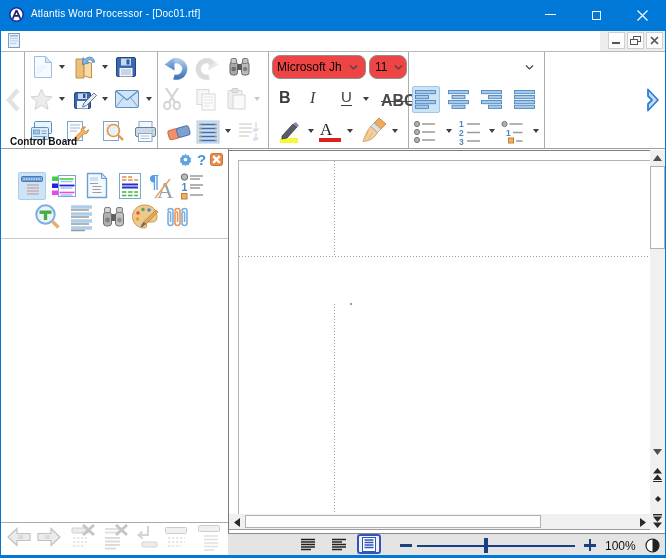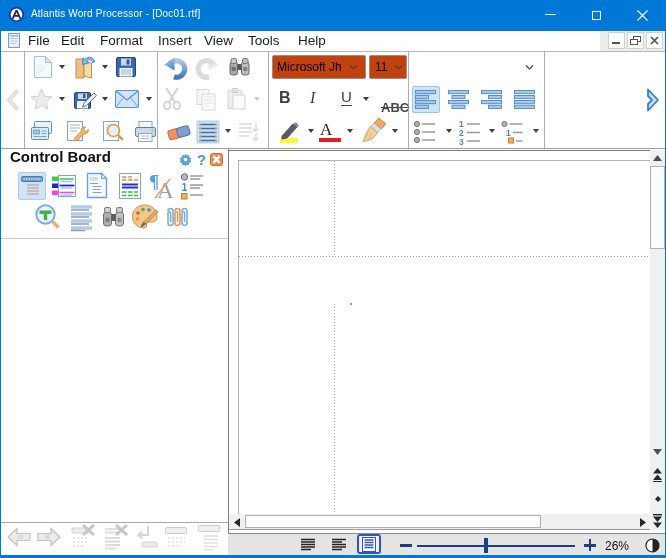--- a/index.html
+++ b/index.html
@@ -1,20 +1,20 @@
 <!DOCTYPE html>
 <html><head><meta charset="utf-8"><style>
 *{margin:0;padding:0;box-sizing:border-box}
 body{width:666px;height:558px;font-family:"Liberation Sans",sans-serif;overflow:hidden;background:#fff}
 #win{position:relative;width:666px;height:558px;overflow:hidden;background:#fff}
 .a{position:absolute}
 .vline{position:absolute;width:1px;background:#adadad}
 .hline{position:absolute;height:1px;background:#adadad}
 .tri{display:inline-block;width:0;height:0;border-left:3.5px solid transparent;border-right:3.5px solid transparent;border-top:4px solid #404040}
-.combo{position:absolute;background:#c2410c;border:1px solid #8f8f8f;border-radius:2px;font-size:12px;color:#000;display:flex;align-items:center;overflow:hidden}
+.combo{position:absolute;background:#ef4444;border:1px solid #8f8f8f;border-radius:8px;font-size:12px;color:#000;display:flex;align-items:center;overflow:hidden}
 .chev{position:absolute;width:9px;height:9px}
 svg{display:block}
 </style></head><body>
 <div id="win">
 
 <div class="a" style="left:0;top:0;width:1px;height:558px;background:#0078d7;z-index:50"></div>
 <div class="a" style="left:665px;top:0;width:1px;height:558px;background:#0078d7;z-index:50"></div>
 <div class="a" style="left:0;top:555px;width:666px;height:3px;background:#0078d7;z-index:50"></div>
 
 <div class="a" style="left:0;top:0;width:666px;height:31px;background:#0078d7"></div>
@@ -30,29 +30,20 @@
     </svg>
 
 <div class="a" style="left:1px;top:31px;width:664px;height:20px;background:#fff"></div>
 <svg class="a" style="left:7px;top:33px" width="15" height="16" viewBox="0 0 15 16">
       <rect x="1.5" y="0.5" width="11" height="14" fill="#e8f0fa" stroke="#7a9cc4"></rect>
       <rect x="3" y="2" width="8" height="1.6" fill="#9db8d8"></rect>
       <rect x="3" y="5" width="8" height="1" fill="#b9cde4"></rect>
       <rect x="3" y="7.5" width="8" height="1" fill="#b9cde4"></rect>
       <rect x="3" y="10" width="6" height="1" fill="#b9cde4"></rect>
     </svg>
-<div class="a" style="left:0;top:33px;width:666px;height:16px;font-size:13.5px;color:#1a1a1a">
-<span class="a" style="left:28px">File</span>
-      <span class="a" style="left:61px">Edit</span>
-      <span class="a" style="left:100px">Format</span>
-      <span class="a" style="left:158px">Insert</span>
-      <span class="a" style="left:204px">View</span>
-      <span class="a" style="left:248px">Tools</span>
-      <span class="a" style="left:298px">Help</span>
-</div>
 <div class="a" style="left:600px;top:31px;width:65px;height:20px;background:#ededed"></div>
 <div class="a" style="left:608px;top:32px;width:17px;height:17px;background:#fdfdfd;border:1px solid #d0d0d0"></div>
 <div class="a" style="left:612px;top:42px;width:8px;height:2px;background:#555"></div>
 <div class="a" style="left:627px;top:32px;width:17px;height:17px;background:#fdfdfd;border:1px solid #d0d0d0"></div>
 <svg class="a" style="left:630px;top:36px" width="11" height="10" viewBox="0 0 11 10">
       <rect x="3.5" y="0.5" width="7" height="5" fill="none" stroke="#555"></rect>
       <rect x="0.5" y="3.5" width="7" height="5" fill="#fdfdfd" stroke="#555"></rect>
     </svg>
 <div class="a" style="left:646px;top:32px;width:17px;height:17px;background:#fdfdfd;border:1px solid #d0d0d0"></div>
 <svg class="a" style="left:650px;top:36px" width="9" height="9" viewBox="0 0 9 9">
@@ -163,21 +154,21 @@
 <svg class="a" style="left:224px;top:87px" width="25" height="25" viewBox="0 0 25 25">
       <rect x="4" y="3.5" width="14" height="18" rx="1" fill="#efefef" stroke="#d5d5d5"></rect>
       <rect x="8" y="1.5" width="6" height="4" rx="1" fill="#e2e2e2" stroke="#cccccc"></rect>
       <rect x="9" y="8" width="12" height="14" fill="#fafafa" stroke="#d5d5d5"></rect>
     </svg>
 <span class="tri a" style="left:254px;top:97px;border-top-color:#c9c9c9"></span>
 <div class="a" style="left:279px;top:89px;font-size:16px;font-weight:bold;color:#3d3d3d">B</div>
 <div class="a" style="left:310px;top:89px;font-size:16px;font-style:italic;color:#3d3d3d;font-family:'Liberation Serif',serif">I</div>
 <div class="a" style="left:341px;top:89px;font-size:15px;color:#3d3d3d;border-bottom:1.5px solid #3d3d3d;line-height:16px">U</div>
 <span class="tri a" style="left:363px;top:97px"></span>
-<div class="a" style="left:381px;top:100px;font-size:13px;font-weight:bold;color:#4a4a4a;text-decoration:line-through">ABC</div>
+<div class="a" style="left:381px;top:92px;font-size:16px;font-weight:bold;color:#4a4a4a;text-decoration:line-through">ABC</div>
 
 <div class="a" style="left:412px;top:86px;width:28px;height:27px;background:#cde4f7;border:1px solid #9ec6e8;border-radius:2px"></div>
 <svg class="a" style="left:415px;top:90px" width="22" height="19" viewBox="0 0 22 19">
       <g fill="#a8c8e8" stroke="#4d88c0" stroke-width="0.9">
         <rect x="0.5" y="0.5" width="20" height="3.2"></rect>
         <rect x="0.5" y="5.5" width="13" height="3.2"></rect>
         <rect x="0.5" y="10.5" width="20" height="3.2"></rect>
         <rect x="0.5" y="15.2" width="13" height="3.2"></rect>
       </g>
     </svg>
@@ -281,21 +272,21 @@
 <svg class="a" style="left:500px;top:119px" width="26" height="26" viewBox="0 0 26 26">
       <circle cx="4.5" cy="5" r="2.6" fill="#b0b0b0" stroke="#787878"></circle>
       <text x="6" y="16.5" font-size="8.5" fill="#4d88c0" font-weight="bold">1</text>
       <rect x="8.5" y="19" width="5" height="5" fill="#f0b060" stroke="#c08030"></rect>
       <path d="M9.5 5 h13 M13 13.5 h9.5 M16 22 h6.5" stroke="#9a9a9a" stroke-width="1.6"></path>
     </svg>
 <span class="tri a" style="left:533px;top:129px"></span>
 
 <div class="a" style="left:1px;top:149px;width:227px;height:373px;background:#fff"></div>
 <div class="vline" style="left:228px;top:149px;height:406px;background:#7d7d7d"></div>
-<div class="a" style="left:10px;top:148px;font-size:15px;font-weight:bold;color:#111">Control Board</div>
+<div class="a" style="left:10px;top:136px;font-size:10px;font-weight:bold;color:#111">Control Board</div>
 <svg class="a" style="left:179px;top:153px" width="13" height="13" viewBox="0 0 24 24">
       <path d="M12 1 l2 3.5 4-1 1 4 3.5 2 -1.5 3.5 1.5 3.5 -3.5 2 -1 4 -4 -1 -2 3.5 -2 -3.5 -4 1 -1 -4 -3.5 -2 1.5 -3.5 -1.5 -3.5 3.5 -2 1 -4 4 1 z" fill="#5aa2e0"></path>
       <circle cx="12" cy="12" r="3.4" fill="#fff"></circle>
     </svg>
 <div class="a" style="left:197px;top:151px;font-size:15px;font-weight:bold;color:#3f97e0">?</div>
 <svg class="a" style="left:210px;top:153px" width="13" height="13" viewBox="0 0 13 13">
       <rect x="0.5" y="0.5" width="12" height="12" rx="2" fill="#e88c50" stroke="#d0702c"></rect>
       <path d="M3.2 3.2 L9.8 9.8 M9.8 3.2 L3.2 9.8" stroke="#fff" stroke-width="2.4"></path>
     </svg>
 
@@ -459,17 +450,17 @@
 <div class="a" style="left:357px;top:534px;width:24px;height:20px;border:2px solid #3355bb;border-radius:3px;background:#f0f4fa"></div>
 <svg class="a" style="left:362px;top:537px" width="14" height="15" viewBox="0 0 14 15">
       <rect x="0.5" y="0.5" width="13" height="14" fill="#fff" stroke="#3355bb"></rect>
       <path d="M2.5 3 h9 M2.5 5.5 h9 M2.5 8 h9 M2.5 10.5 h9" stroke="#3355bb" stroke-width="1.3"></path>
     </svg>
 <div class="a" style="left:400px;top:544px;width:12px;height:2.5px;background:#1b3f7f"></div>
 <div class="a" style="left:417px;top:545px;width:158px;height:1.5px;background:#1b3f7f"></div>
 <div class="a" style="left:484px;top:538px;width:4px;height:15px;background:#1b3f7f"></div>
 <div class="a" style="left:584px;top:544px;width:12px;height:2.5px;background:#1b3f7f"></div>
 <div class="a" style="left:584px;top:539px;width:2.5px;height:12px;background:#1b3f7f;margin-left:4.75px"></div>
-<div class="a" style="left:605px;top:539px;font-size:12px;color:#111">26%</div>
+<div class="a" style="left:605px;top:539px;font-size:12px;color:#111">100%</div>
 <svg class="a" style="left:645px;top:538px" width="15" height="15" viewBox="0 0 15 15">
       <circle cx="7.5" cy="7.5" r="6.5" fill="#fff" stroke="#222" stroke-width="1.2"></circle>
       <path d="M7.5 1 a6.5 6.5 0 0 1 0 13 z" fill="#222"></path>
     </svg>
 </div>
 </body></html>

